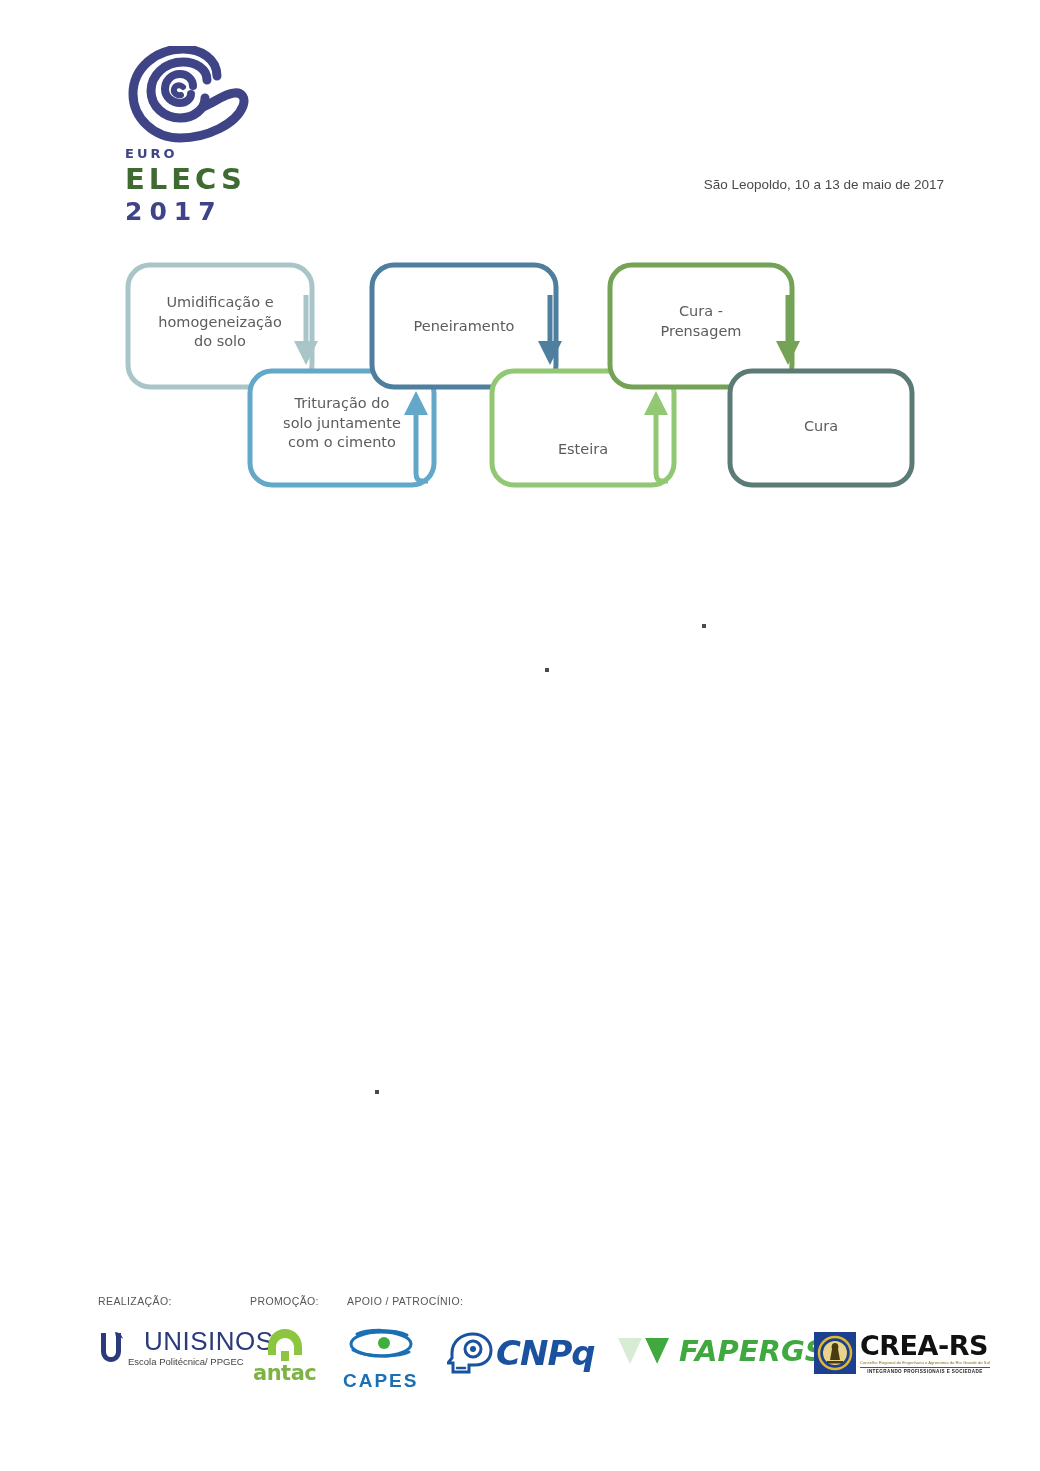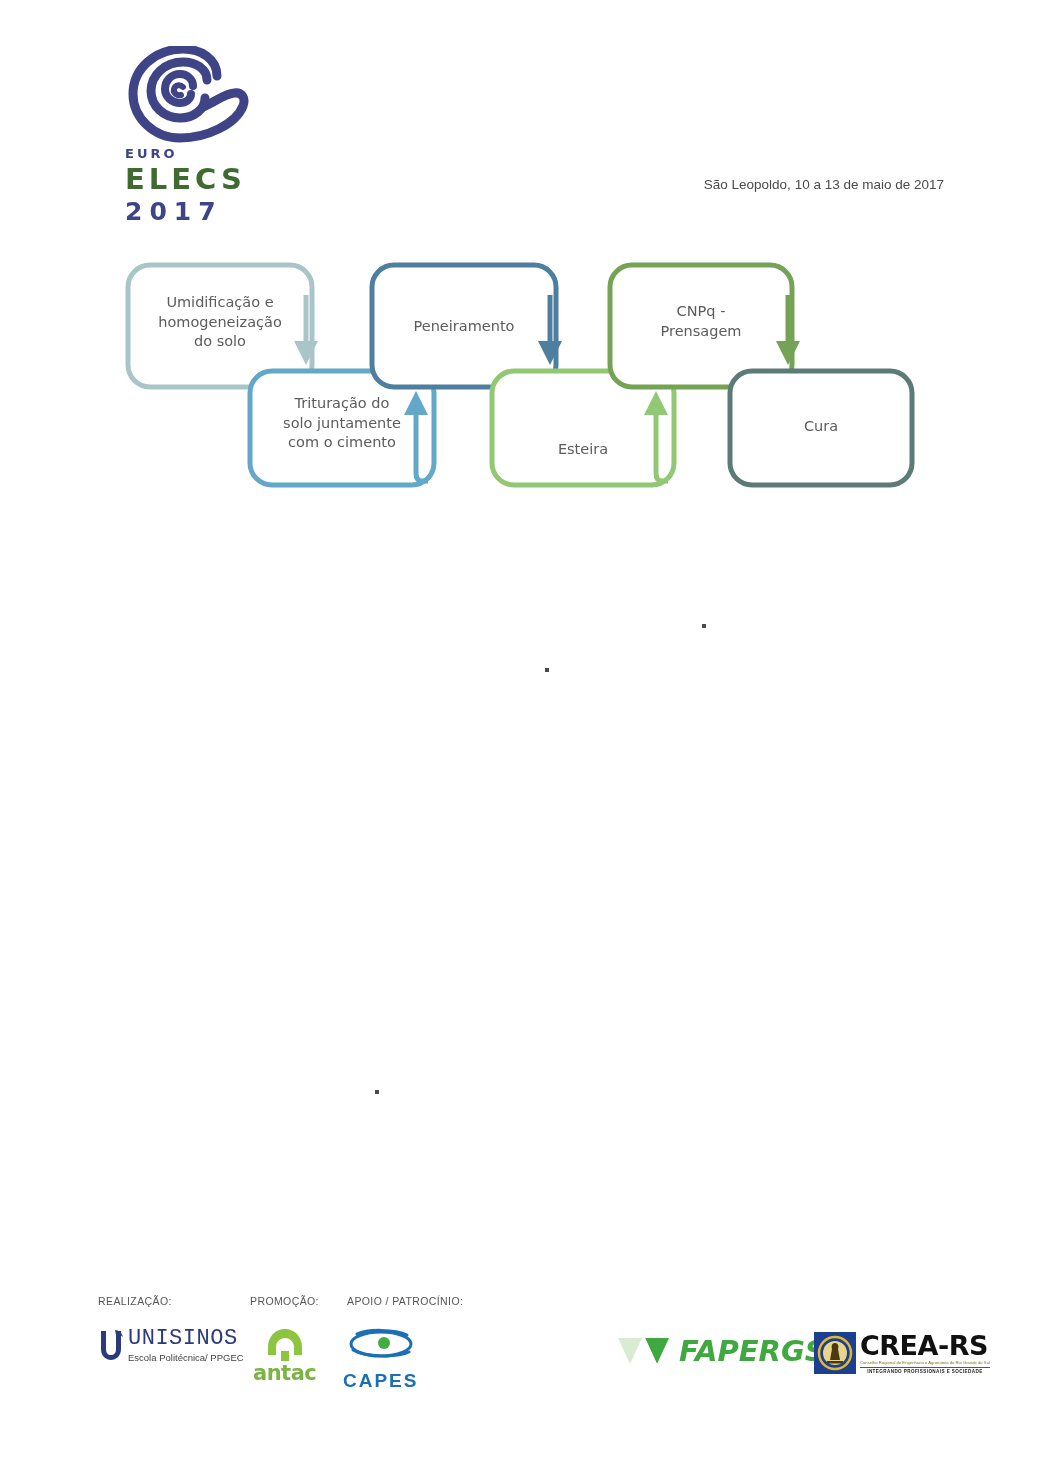--- a/index.html
+++ b/index.html
@@ -129,26 +129,27 @@
     position: absolute;
     display: flex;
     align-items: center;
   }
 
   
   #sp-unisinos { left: 98px; top: 48px; }
   #uni-mark { width: 26px; height: 34px; margin-right: 4px; }
   #uni-text-wrap { display: flex; flex-direction: column; }
   #uni-name {
-    font-family: Liberation Mono, monospace;
-    font-size: 22px;
+    font-family: Liberation Sans, sans-serif;
+    font-size: 26px;
     font-weight: 400;
     letter-spacing: 0.5px;
     color: #2b3a7c;
     line-height: 1;
+    margin-left: 16px;
   }
   #uni-sub {
     font-family: "Liberation Sans", sans-serif;
     font-size: 9.5px;
     color: #444444;
     line-height: 1.25;
     margin-top: 2px;
     max-width: 120px;
   }
 
@@ -322,21 +323,21 @@
 
     <div class="flow-label" style="left:258px; top:62px; width:172px;">
       <span>Peneiramento</span>
     </div>
 
     <div class="flow-label" style="left:378px; top:162px; width:170px;margin-top:23px;">
       <span>Esteira</span>
     </div>
 
     <div class="flow-label" style="left:496px; top:47px; width:170px;">
-      <span>CNPq -</span><br>
+      <span>Cura -</span><br>
       <span>Prensagem</span>
     </div>
 
     <div class="flow-label" style="left:616px; top:162px; width:170px;">
       <span>Cura</span>
     </div>
   </div>
 
   <div class="body-dot" style="left:702px; top:624px;"></div>
   <div class="body-dot" style="left:545px; top:668px;"></div>
@@ -370,20 +371,29 @@
     <div class="sponsor" id="sp-capes">
       <svg id="capes-mark" viewBox="0 0 68 32">
         <ellipse cx="34" cy="16" rx="30" ry="12" fill="none" stroke="#1a6fb5" stroke-width="3"></ellipse>
         <path d="M10,6 C20,1 48,1 60,7" fill="none" stroke="#1a6fb5" stroke-width="3" stroke-linecap="round"></path>
         <path d="M6,22 C18,29 50,30 62,24" fill="none" stroke="#1a6fb5" stroke-width="3" stroke-linecap="round"></path>
         <circle cx="37" cy="15" r="6" fill="#3fae3f"></circle>
       </svg>
       <div id="capes-name">CAPES</div>
     </div>
 
+    <div class="sponsor" id="sp-cnpq">
+      <svg id="cnpq-mark" viewBox="0 0 46 42">
+        <path d="M26,2 C14,2 5,10 5,21 L5,26 L1,31 L6,31 L6,40 L22,40 L22,33 L28,33 C38,33 44,27 44,18 C44,9 36,2 26,2 Z" fill="none" stroke="#1a52a0" stroke-width="3"></path>
+        <circle cx="26" cy="17" r="8" fill="none" stroke="#1a52a0" stroke-width="3"></circle>
+        <circle cx="26" cy="17" r="3" fill="#1a52a0"></circle>
+        <path d="M10,36 L18,36" stroke="#1a52a0" stroke-width="2.5" stroke-linecap="round"></path>
+      </svg>
+      <div id="cnpq-name">CNPq</div>
+    </div>
 
     <div class="sponsor" id="sp-fapergs">
       <svg id="fapergs-mark" viewBox="0 0 54 30">
         <polygon points="1,2 25,2 13,28" fill="#d8ecd3"></polygon>
         <polygon points="28,2 52,2 40,28" fill="#3fa83f"></polygon>
         <polygon points="28,2 40,28 30,28 22,9" fill="#ffffff"></polygon>
       </svg>
       <div id="fapergs-name">FAPERGS</div>
     </div>
 

